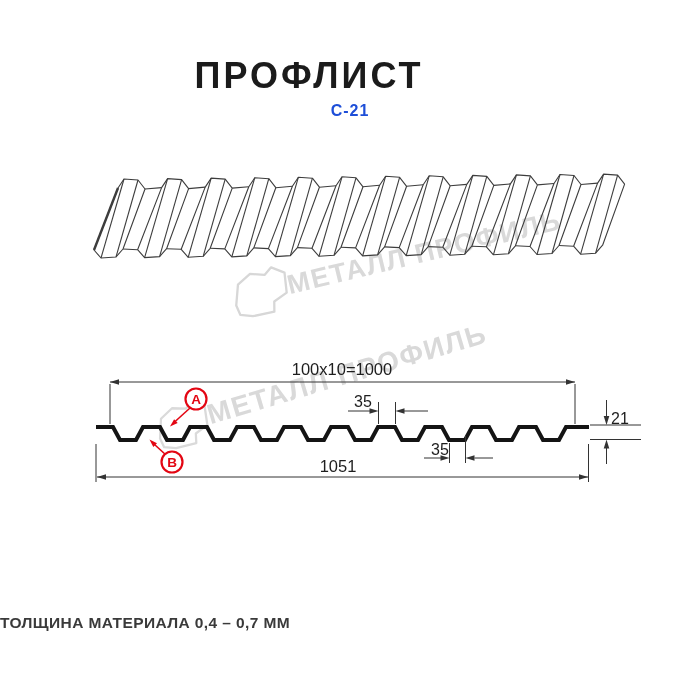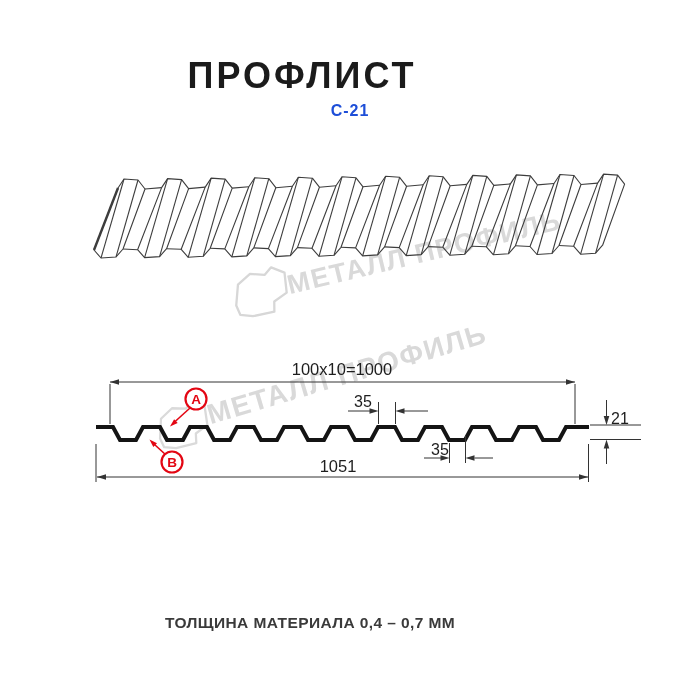--- a/index.html
+++ b/index.html
@@ -1,22 +1,22 @@
 <!DOCTYPE html>
 <html><head>
 <meta charset="utf-8">
 <style>
   html,body{margin:0;padding:0;background:#ffffff;}
   .stage{position:relative;width:700px;height:700px;background:#ffffff;overflow:hidden;
          font-family:"Liberation Sans", sans-serif;}
-  .title{position:absolute;top:55px;left:8px;width:588px;text-align:center;
+  .title{position:absolute;top:55px;left:15px;width:588px;text-align:center;
          font-size:36px;font-weight:bold;letter-spacing:3px;color:#1b1b1b;}
   .subtitle{position:absolute;top:102px;left:0;width:700px;text-align:center;
          font-size:16px;font-weight:bold;letter-spacing:1px;color:#1d4ed8;}
-  .footer-note{position:absolute;top:614px;left:0;width:620px;text-align:center;
+  .footer-note{position:absolute;top:614px;left:0;width:620px;text-align:left;
          font-size:15.5px;font-weight:bold;letter-spacing:0.4px;color:#3a3a3a;}
   .wm-text{position:absolute;z-index:1;font-weight:bold;white-space:nowrap;
          color:#d9d9d9;letter-spacing:1.5px;}
   .wm1{left:291px;top:271px;font-size:27px;line-height:28px;
        transform:rotate(-13.5deg);transform-origin:left bottom;}
   .wm2{left:212px;top:400px;font-size:28px;line-height:29px;
        transform:rotate(-16.5deg);transform-origin:left bottom;}
   .wm-logo{position:absolute;z-index:1;}
   .wm-logo1{left:224px;top:264px;transform:rotate(-12deg);}
   .wm-logo2{left:148px;top:398px;transform:rotate(-14deg);}

